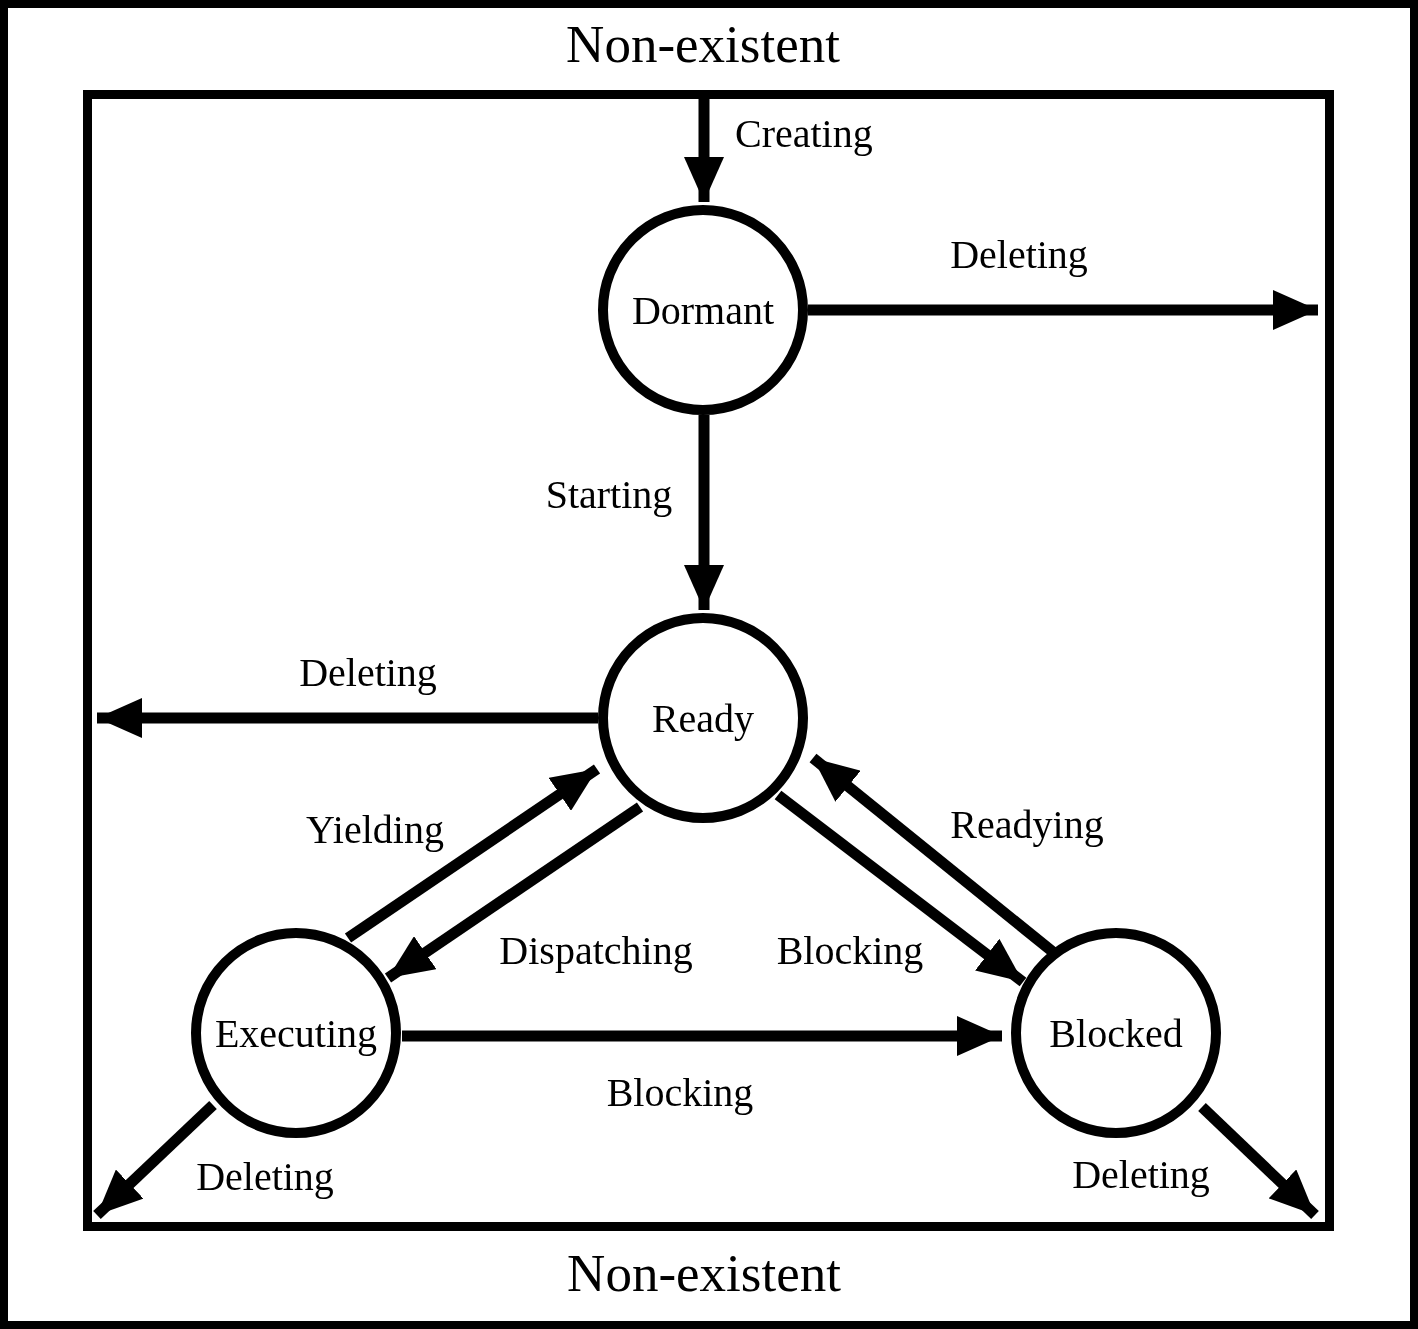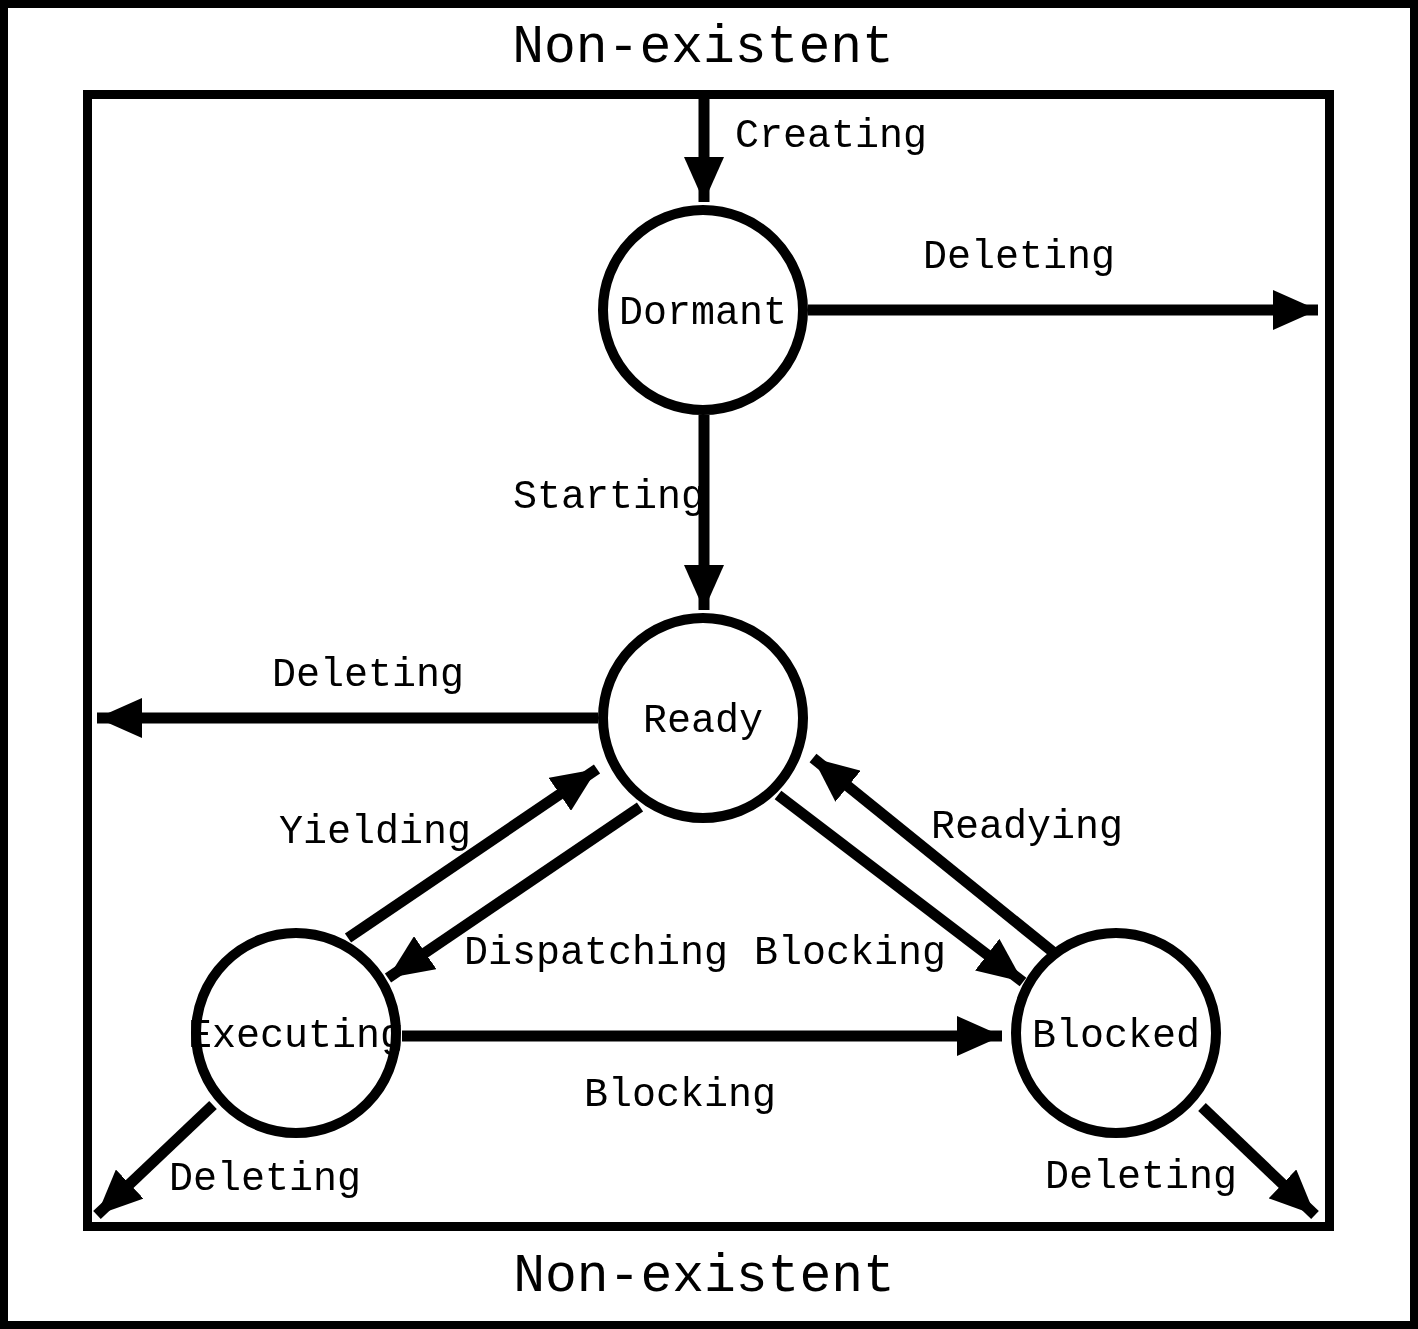--- a/index.html
+++ b/index.html
@@ -1,19 +1,19 @@
 <!DOCTYPE html>
 <html style="--line: #000000; --bg: #ffffff;"><head>
 <meta charset="utf-8">
 <style>
   :root { --line:#000000; --bg:#ffffff; }
   html,body { margin:0; padding:0; background:var(--bg); }
   .diagram-wrap {
     width:1418px; height:1329px; position:relative; background:var(--bg);
-    font-family:Liberation Mono, monospace;
+    font-family:Liberation Serif, serif;
   }
   svg { display:block; }
   .boundary { fill:none; stroke:var(--line); }
   .outer-boundary { stroke-width:8px; }
   .inner-boundary { stroke-width:9px; }
   .state-circle { fill:var(--bg); stroke:var(--line); stroke-width:10px; }
   .arrow-line { stroke:var(--line); stroke-width:11px; fill:none; }
   .arrow-head { fill:var(--line); stroke:none; }
   text { fill:var(--line); }
   .title-label { font-size:53px; }

